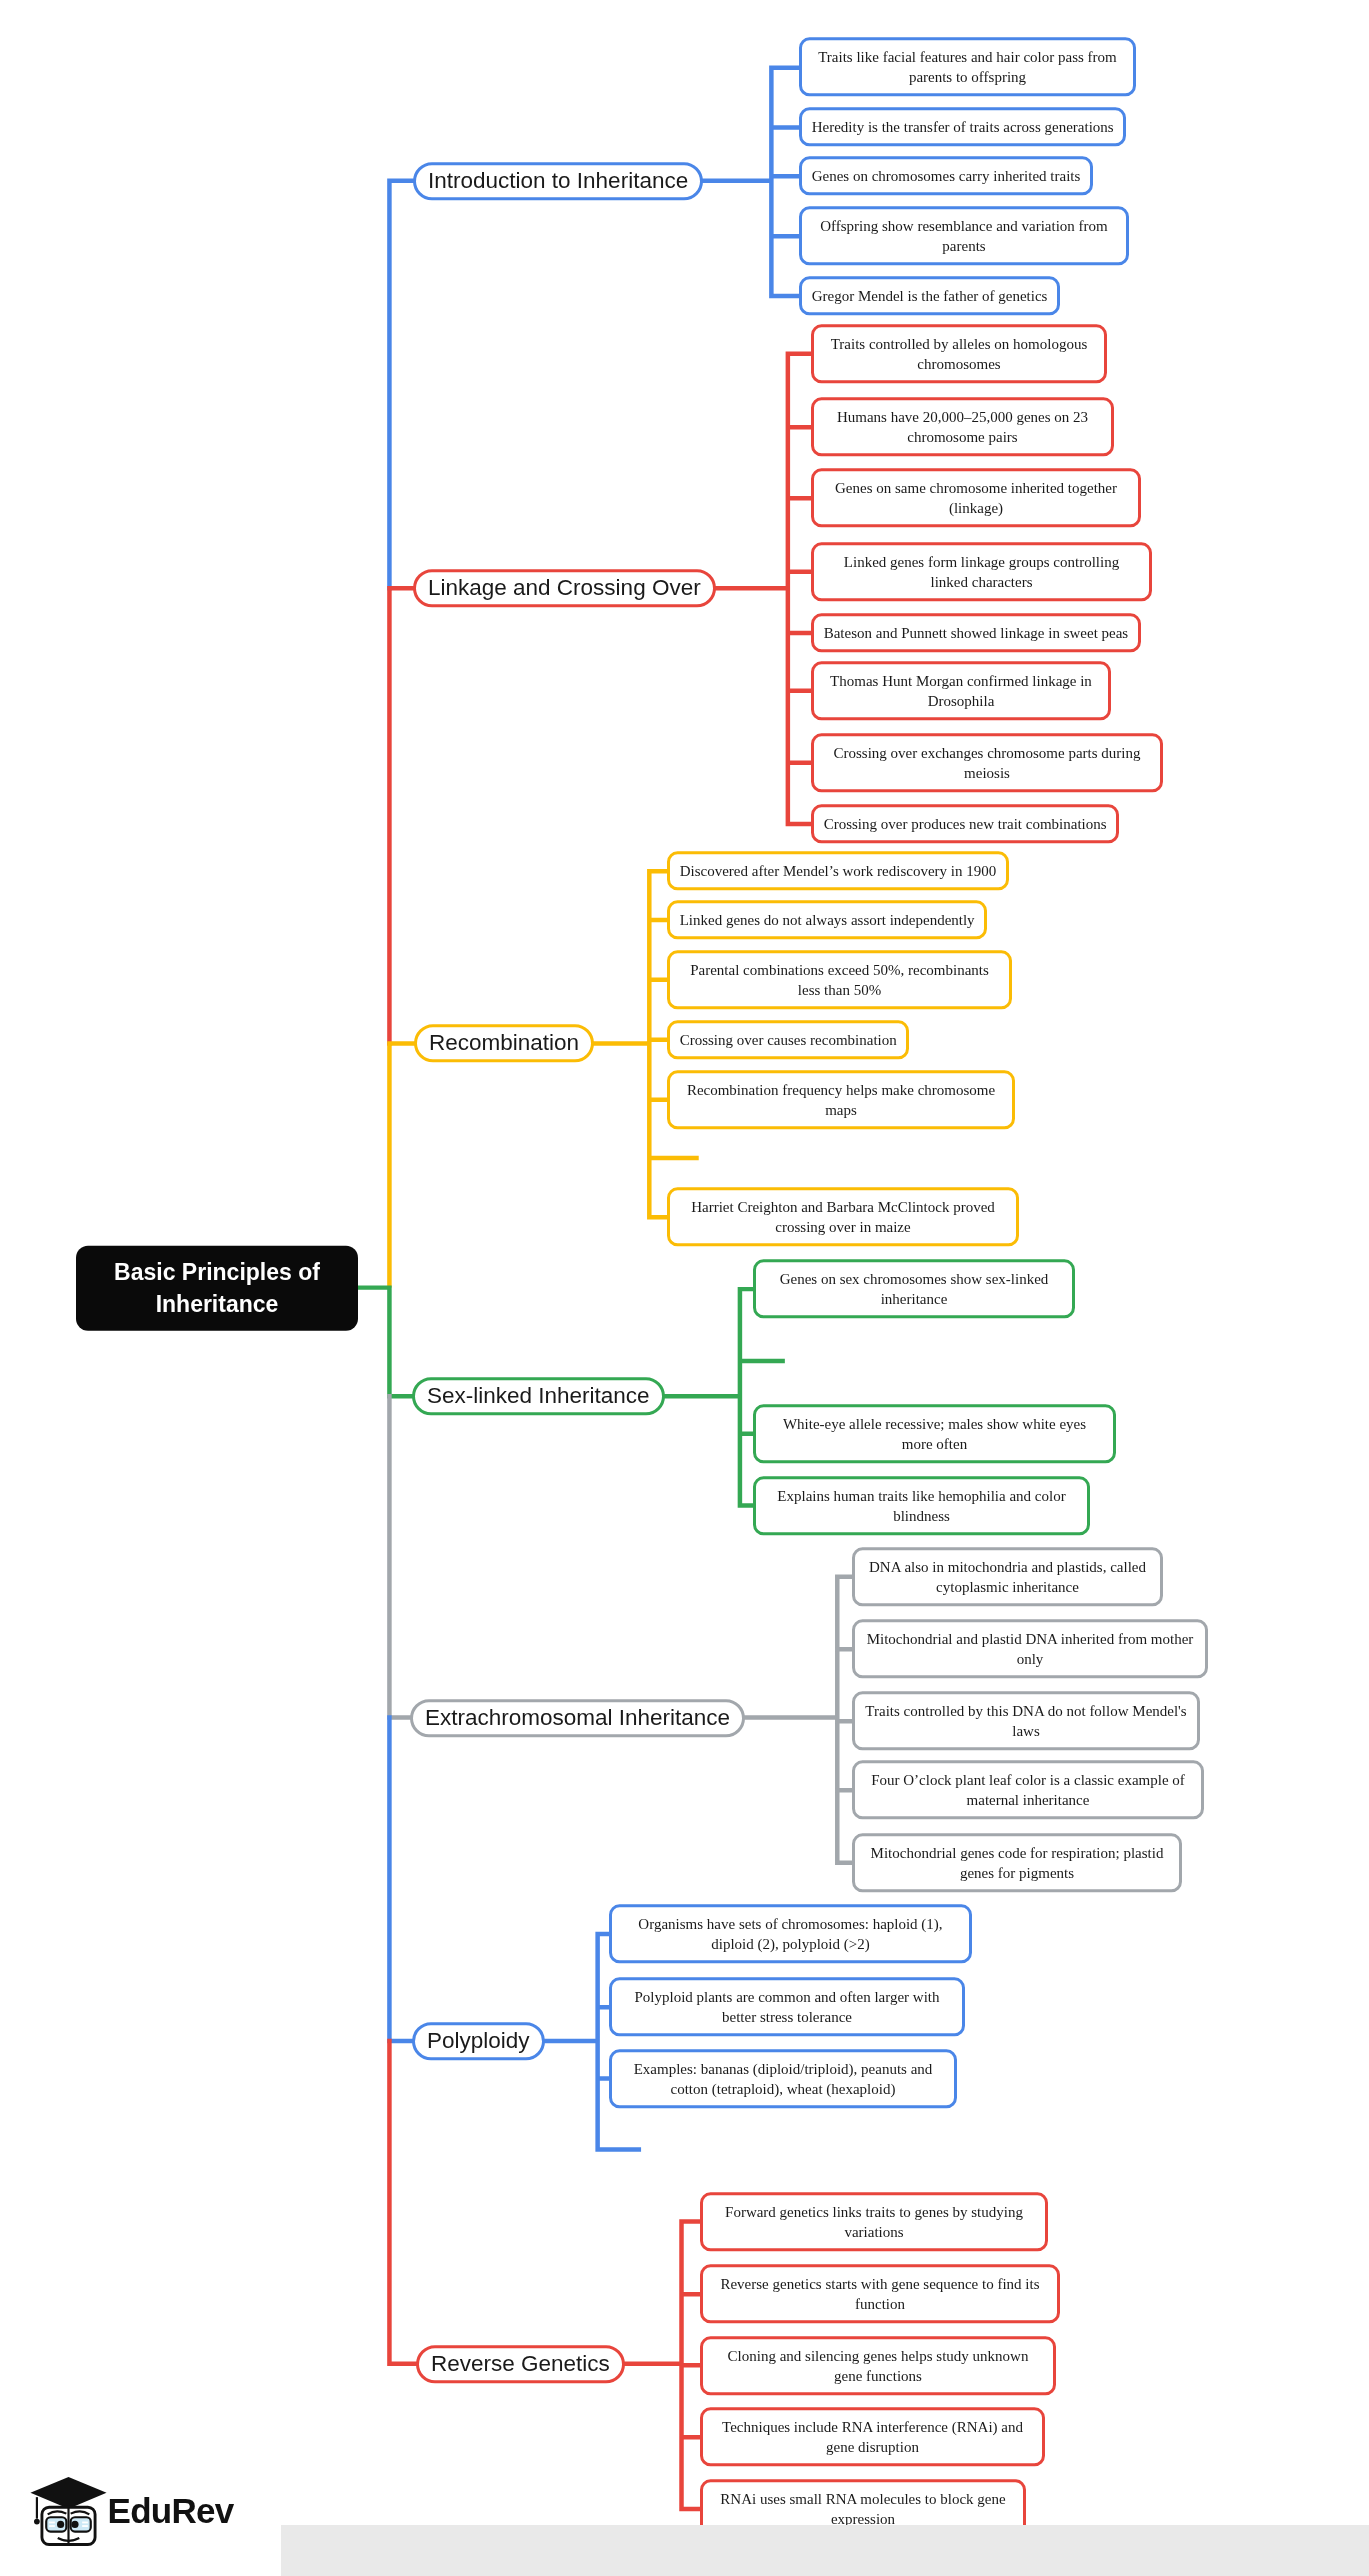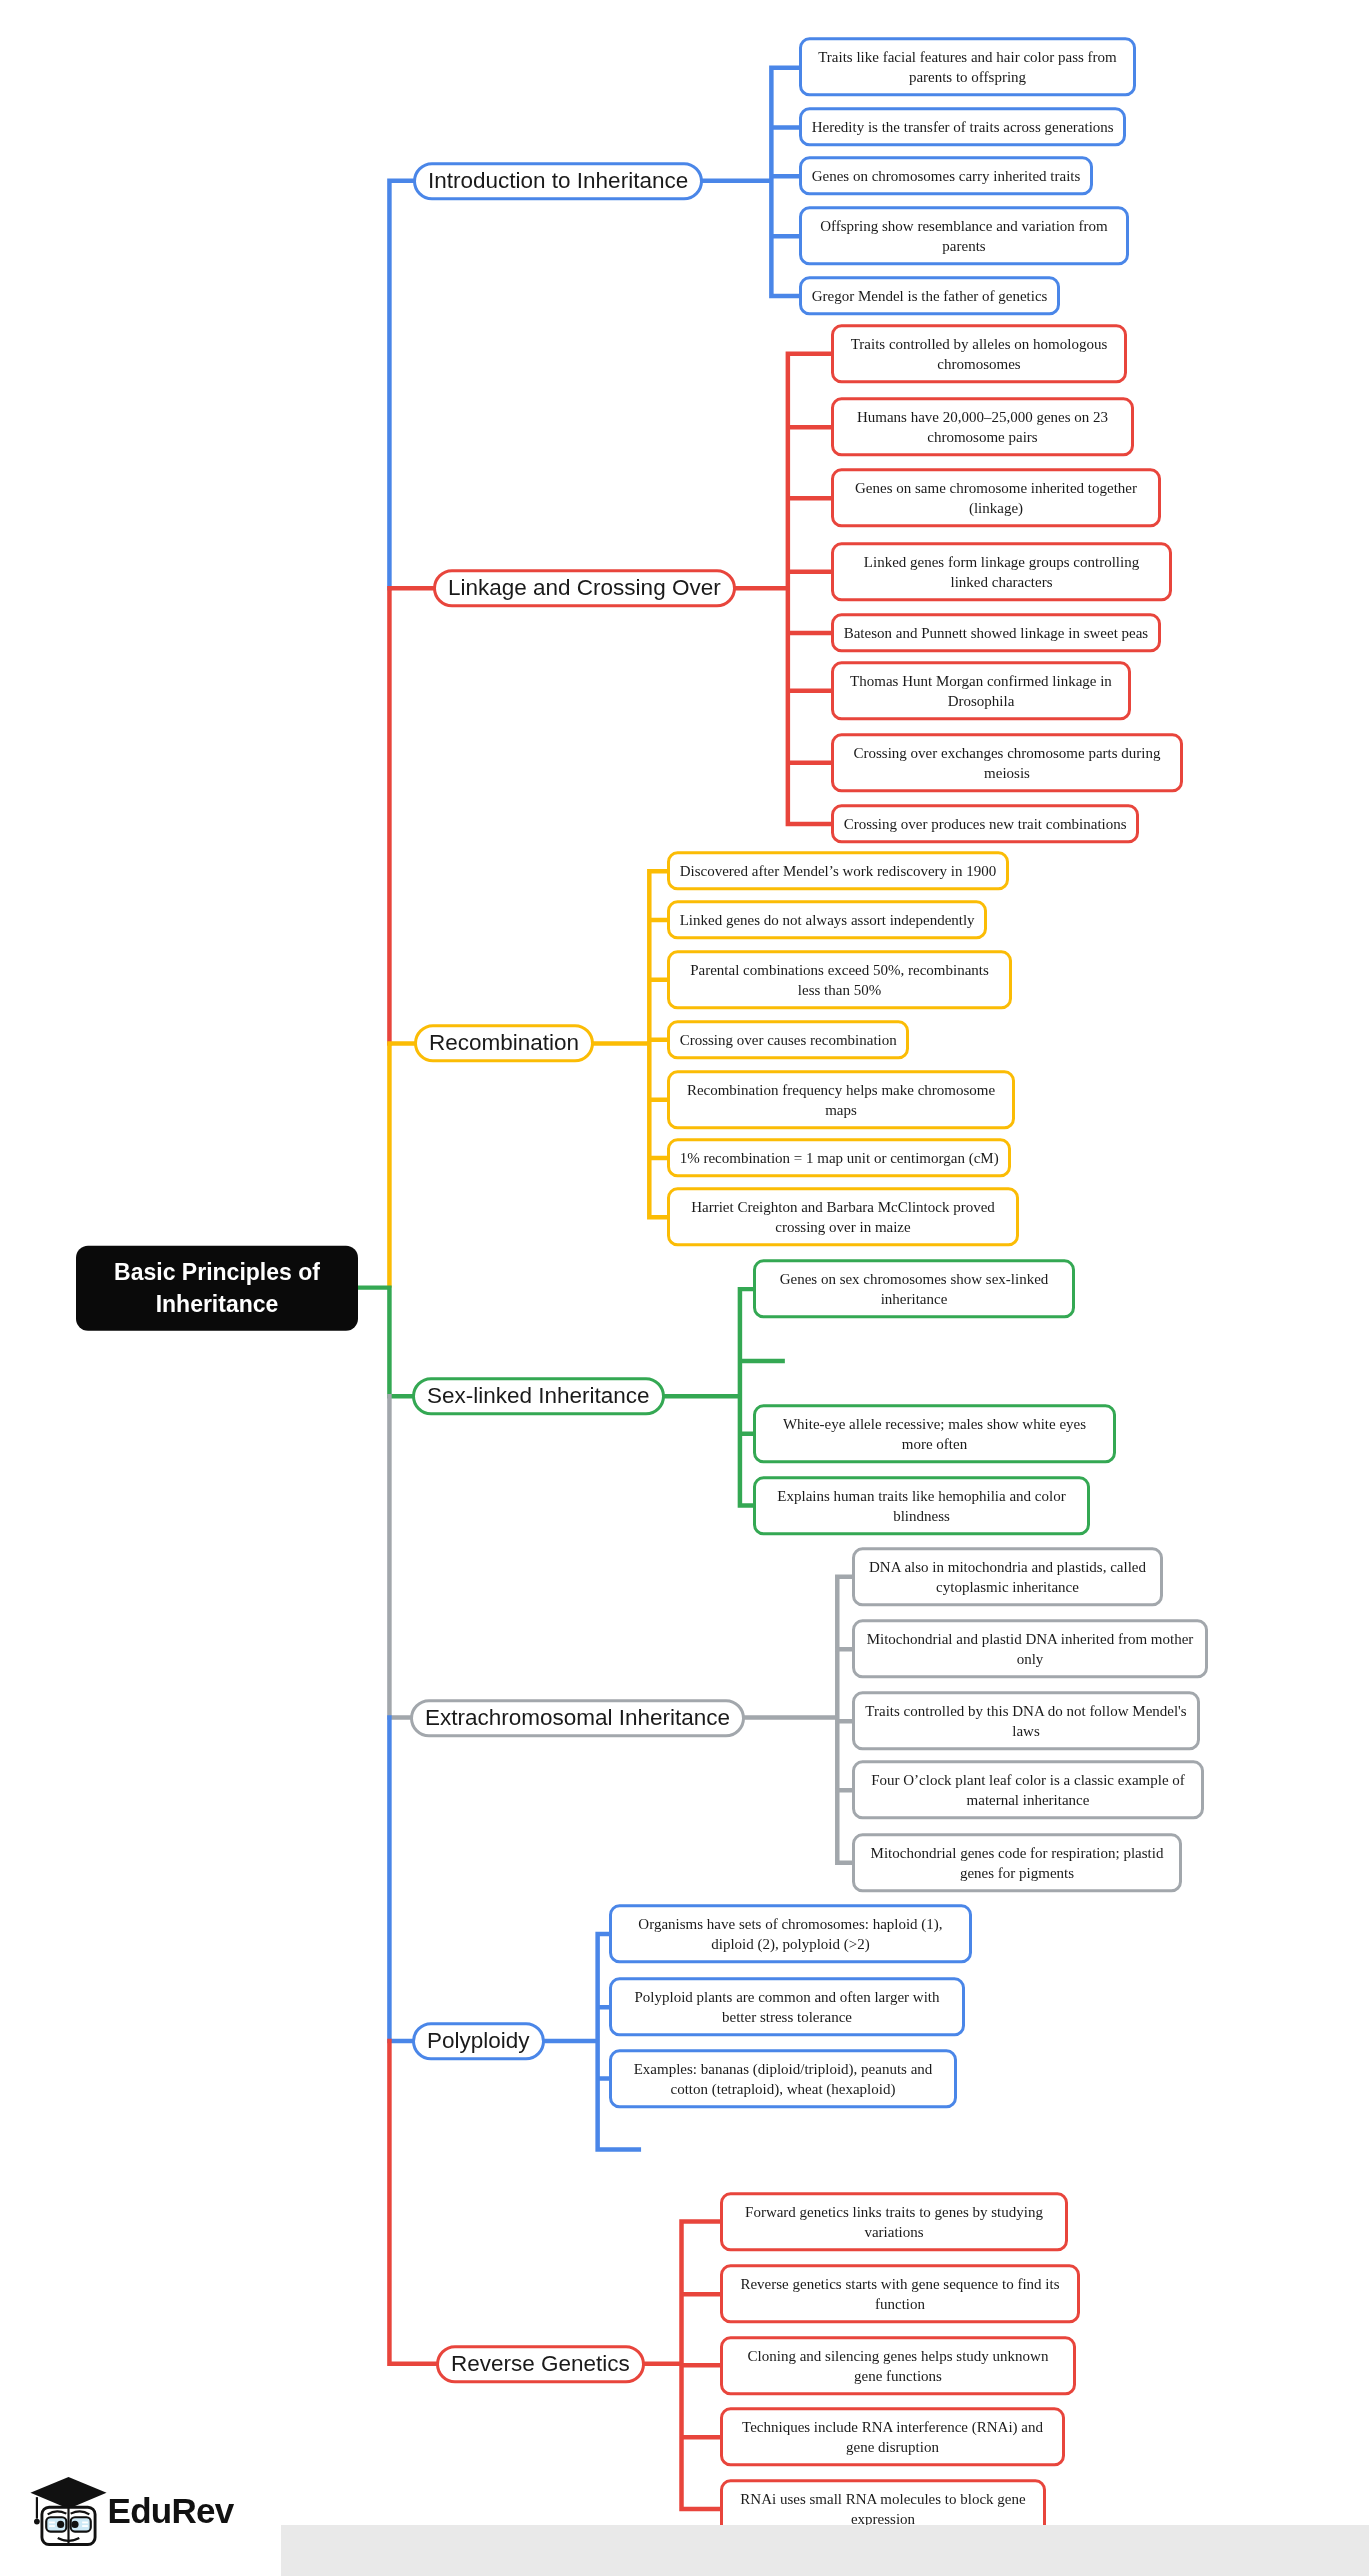--- a/index.html
+++ b/index.html
@@ -5,21 +5,21 @@
   html,body{margin:0;padding:0;background:#ffffff;}
   #canvas{position:relative;width:1369px;height:2576px;background:#ffffff;overflow:hidden;
           font-family:"Liberation Sans", sans-serif;}
   #wires{position:absolute;left:0;top:0;z-index:1;}
   .node{position:absolute;z-index:2;background:#ffffff;text-align:center;color:#1a1a1a;
         box-sizing:border-box;transform:translateY(-50%);}
   .child{font-size:15px;line-height:20px;padding:6.7px 9.7px;border:3px solid;border-radius:10.5px;font-family:Liberation Serif, serif;}
   .blabel{font-size:22.5px;line-height:25.5px;padding:3px 12px;border:3.7px solid;border-radius:19.5px;
           white-space:nowrap;font-weight:400;}
   .b-blue{border-color:#4a86e8;}
-  .b-red{border-color:#e8453c;margin-left:20px;}
+  .b-red{border-color:#e8453c;}
   .b-yellow{border-color:#fbbc05;}
   .b-green{border-color:#34a853;}
   .b-gray{border-color:#a2a7ac;}
   #root-node{position:absolute;z-index:2;left:76px;top:1288px;width:282px;transform:translateY(-50%);
         background:#0a0a0a;color:#ffffff;font-size:23px;font-weight:700;line-height:1.42;
         text-align:center;border-radius:12px;padding:9.7px 10.5px;box-sizing:border-box;}
   #footer-band{position:absolute;z-index:2;left:277px;top:2525px;width:1092px;height:51px;background:#e9e9e9;}
   #logo-block{position:absolute;z-index:3;left:0;top:2446px;width:281px;height:130px;background:#ffffff;
         display:flex;align-items:center;padding-left:28.5px;box-sizing:border-box;}
   #logo-text{font-size:35px;font-weight:700;color:#111111;letter-spacing:-0.7px;}
@@ -78,21 +78,20 @@
   <div class="node child b-red" style="left:811px;top:633px;max-width:419px">Bateson and Punnett showed linkage in sweet peas</div>
   <div class="node child b-red" style="left:811px;top:691px;max-width:300px">Thomas Hunt Morgan confirmed linkage in Drosophila</div>
   <div class="node child b-red" style="left:811px;top:763px;max-width:352px">Crossing over exchanges chromosome parts during meiosis</div>
   <div class="node child b-red" style="left:811px;top:824px;max-width:419px">Crossing over produces new trait combinations</div>
 
   <div class="node child b-yellow" style="left:667px;top:871px;max-width:434px">Discovered after Mendel’s work rediscovery in 1900</div>
   <div class="node child b-yellow" style="left:667px;top:920px;max-width:419px">Linked genes do not always assort independently</div>
   <div class="node child b-yellow" style="left:667px;top:980px;max-width:345px">Parental combinations exceed 50%, recombinants less than 50%</div>
   <div class="node child b-yellow" style="left:667px;top:1040px;max-width:419px">Crossing over causes recombination</div>
   <div class="node child b-yellow" style="left:667px;top:1100px;max-width:348px">Recombination frequency helps make chromosome maps</div>
-  <div class="node child b-yellow" style="left:667px;top:1158px;max-width:434px">1% recombination = 1 map unit or centimorgan (cM)</div>
   <div class="node child b-yellow" style="left:667px;top:1217px;max-width:352px">Harriet Creighton and Barbara McClintock proved crossing over in maize</div>
 
   <div class="node child b-green" style="left:753px;top:1289px;max-width:322px">Genes on sex chromosomes show sex-linked inheritance</div>
   <div class="node child b-green" style="left:753px;top:1434px;max-width:363px">White-eye allele recessive; males show white eyes more often</div>
   <div class="node child b-green" style="left:753px;top:1506px;max-width:337px">Explains human traits like hemophilia and color blindness</div>
 
   <div class="node child b-gray" style="left:852px;top:1577px;max-width:311px">DNA also in mitochondria and plastids, called cytoplasmic inheritance</div>
   <div class="node child b-gray" style="left:852px;top:1649px;max-width:356px">Mitochondrial and plastid DNA inherited from mother only</div>
   <div class="node child b-gray" style="left:852px;top:1721px;max-width:348px">Traits controlled by this DNA do not follow Mendel's laws</div>
   <div class="node child b-gray" style="left:852px;top:1790px;max-width:352px">Four O’clock plant leaf color is a classic example of maternal inheritance</div>

